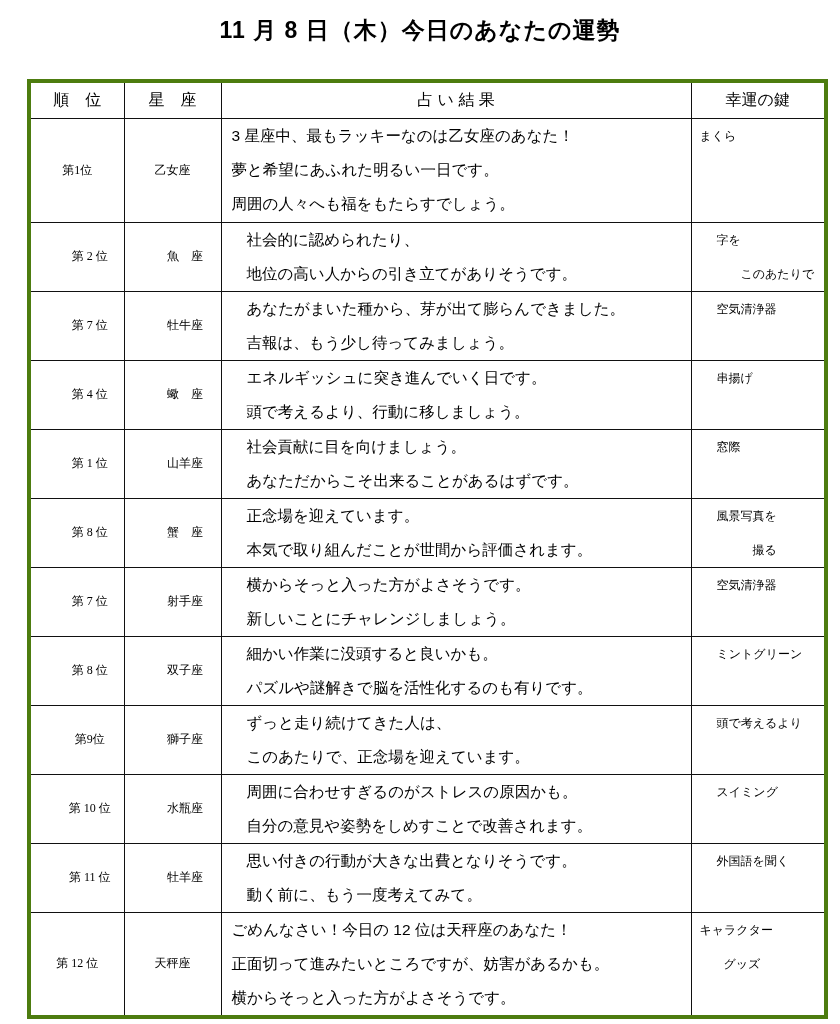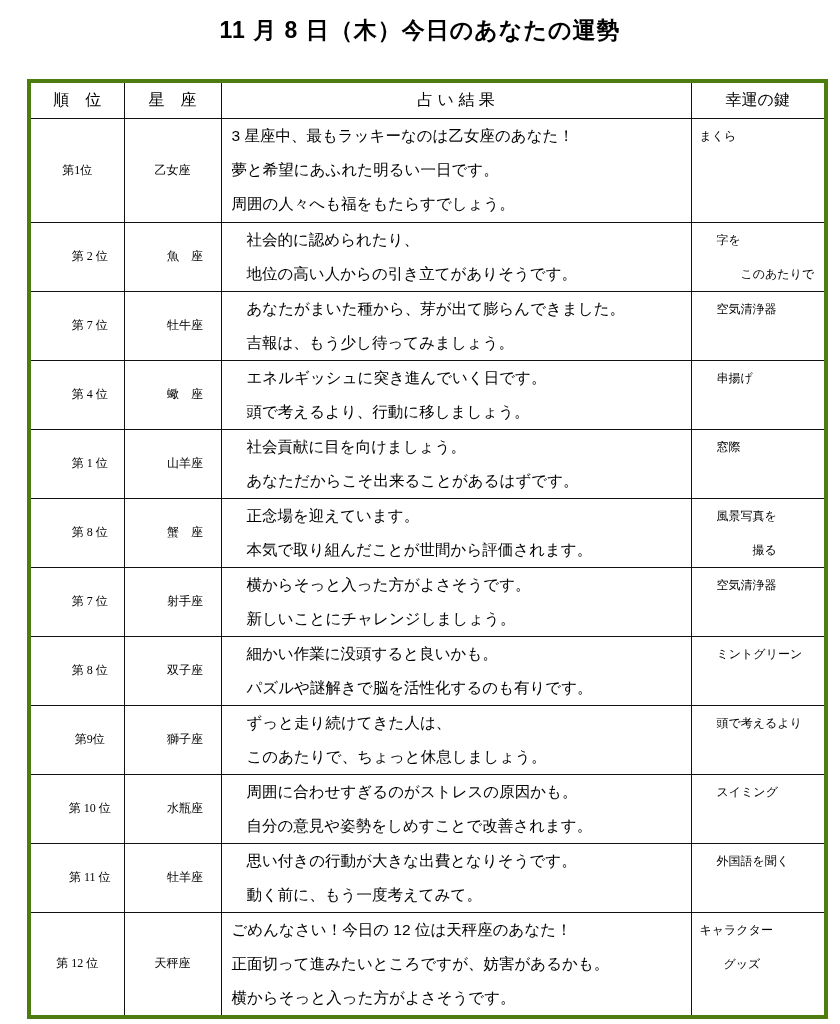--- a/index.html
+++ b/index.html
@@ -142,21 +142,21 @@
       <td class="rank">第 8 位</td>
       <td class="sign">双子座</td>
       <td class="result">細かい作業に没頭すると良いかも。
 パズルや謎解きで脳を活性化するのも有りです。</td>
       <td class="lucky">ミントグリーン</td>
     </tr>
     <tr class="h-two">
       <td class="rank">第9位</td>
       <td class="sign">獅子座</td>
       <td class="result">ずっと走り続けてきた人は、
-このあたりで、ちょっと休息しましょう。</td>
+このあたりで、正念場を迎えています。</td>
       <td class="lucky">頭で考えるより</td>
     </tr>
     <tr class="h-two">
       <td class="rank">第 10 位</td>
       <td class="sign">水瓶座</td>
       <td class="result">周囲に合わせすぎるのがストレスの原因かも。
 自分の意見や姿勢をしめすことで改善されます。</td>
       <td class="lucky">スイミング</td>
     </tr>
     <tr class="h-two">

